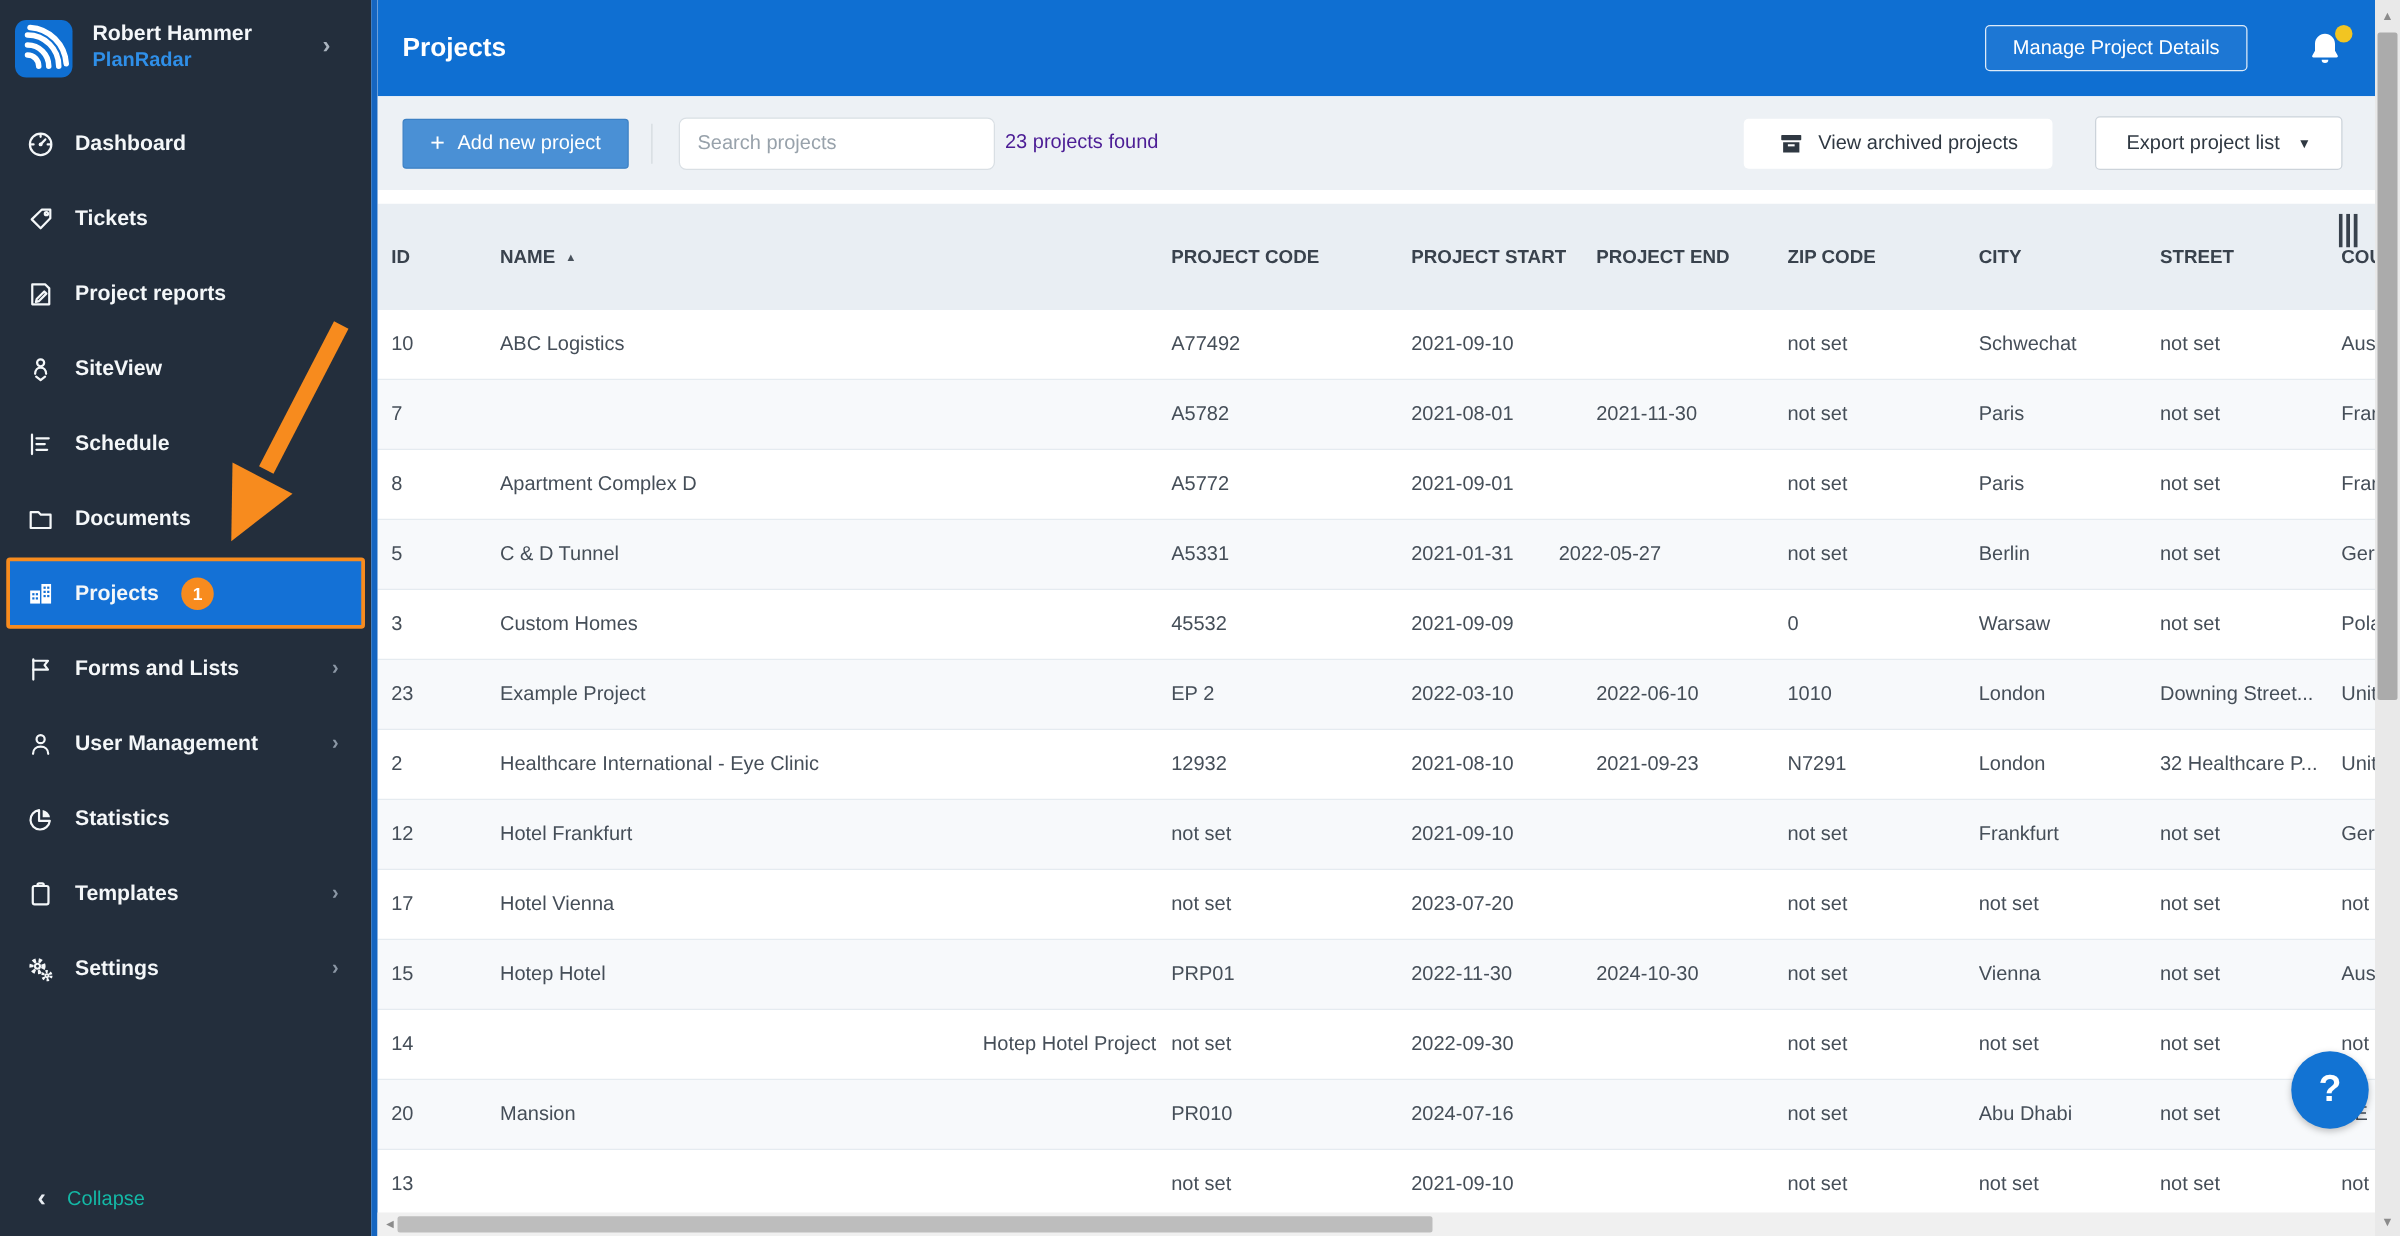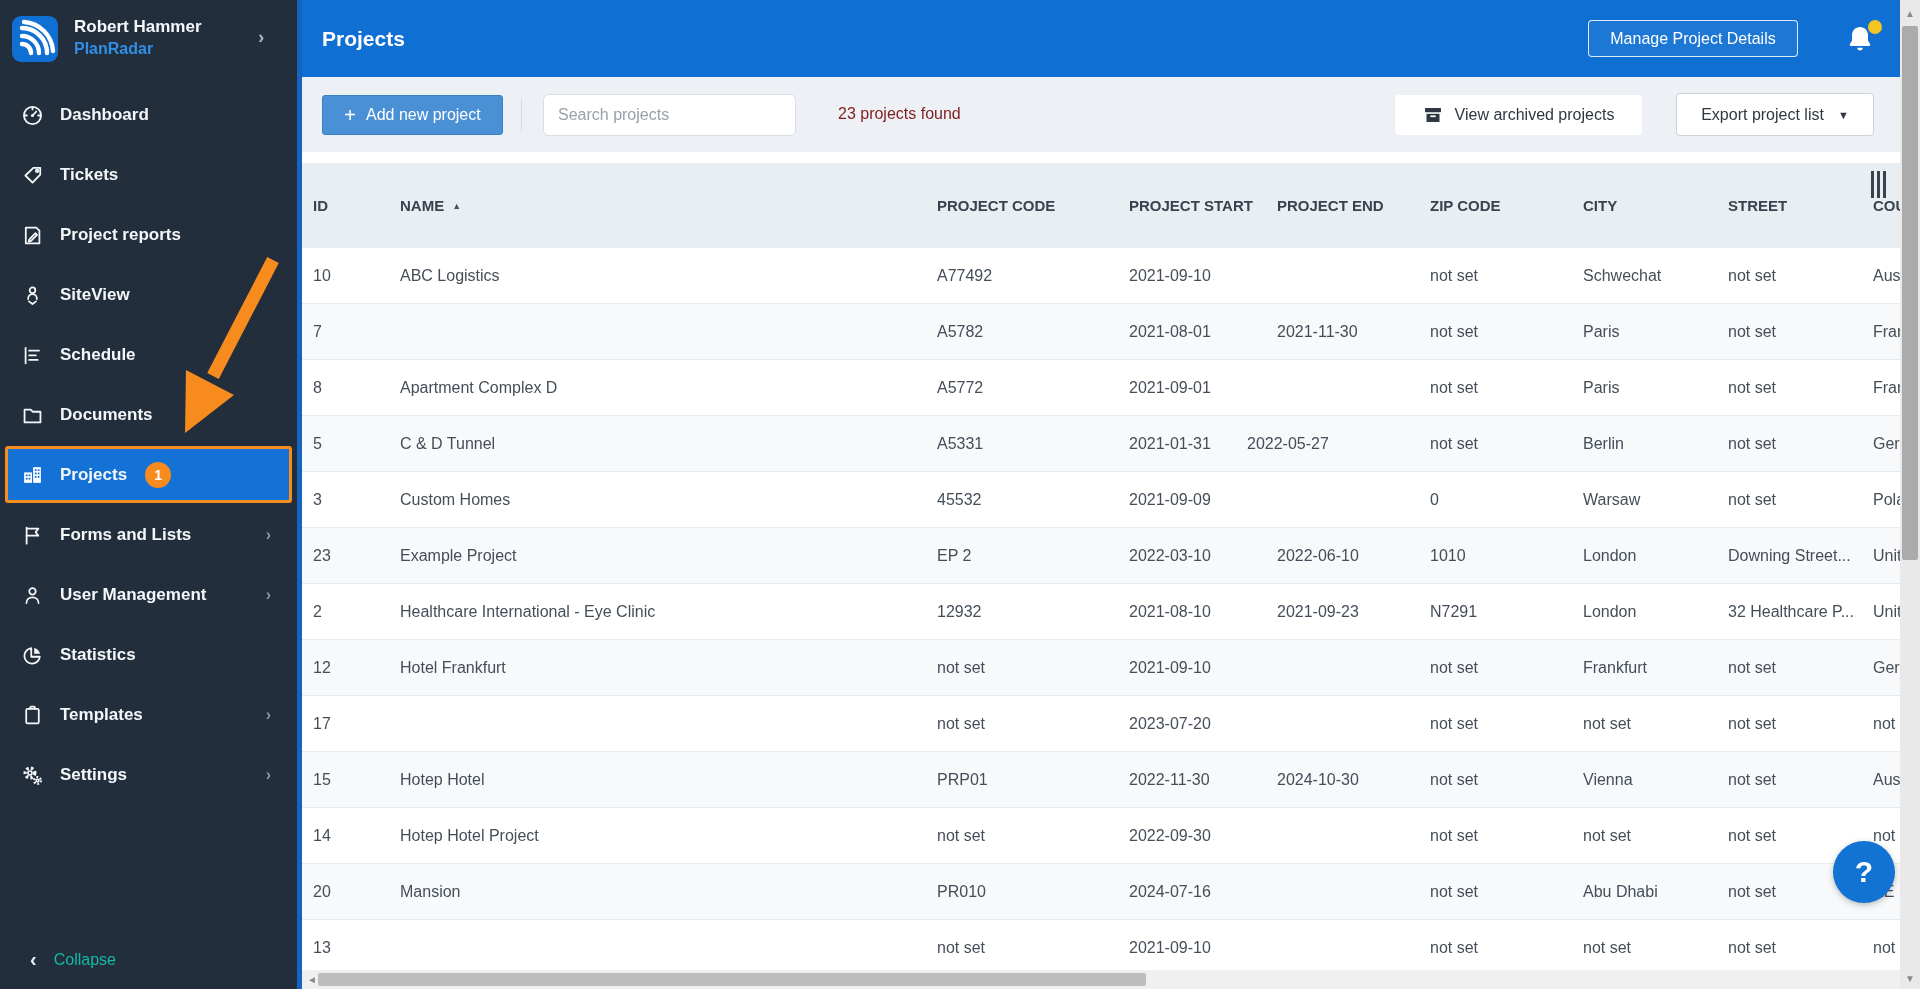--- a/index.html
+++ b/index.html
@@ -44,21 +44,21 @@
   .toolbar{position:absolute;left:0;top:77px;width:1598px;height:75px;background:#edf1f5;}
   .add-btn{position:absolute;left:20px;top:18px;width:181px;height:40px;background:#4a90d5;border:1px solid #3c80c4;
        border-radius:3px;color:#fff;font-size:16px;display:flex;align-items:center;justify-content:center;
        gap:10px;cursor:pointer;font-family:inherit;}
   .add-plus{font-size:20px;font-weight:400;line-height:1;}
   .toolbar-divider{position:absolute;left:219px;top:22px;width:1px;height:32px;background:#d3dade;}
   .search-input{position:absolute;left:241px;top:17px;width:253px;height:42px;background:#fff;
        border:1px solid #d9dfe4;border-radius:6px;padding:0 14px;font-size:16px;color:#3b434e;
        font-family:inherit;outline:none;}
   .search-input::placeholder{color:#98a2ab;}
-  .results-count{position:absolute;left:536px;top:28px;font-size:16px;color:#7f1d1d;}
+  .results-count{position:absolute;left:502px;top:28px;font-size:16px;color:#4c1d95;}
   .archived-btn{position:absolute;left:1093px;top:18px;width:247px;height:40px;background:#fff;border:none;
        border-radius:4px;display:flex;align-items:center;justify-content:center;gap:12px;font-size:16px;
        color:#2f3842;cursor:pointer;font-family:inherit;}
   .export-btn{position:absolute;left:1374px;top:16px;width:198px;height:43px;background:#fff;
        border:1px solid #ccd3da;border-radius:4px;display:flex;align-items:center;justify-content:center;
        gap:14px;font-size:16px;color:#2f3842;cursor:pointer;font-family:inherit;}
   .caret-down{font-size:11px;color:#2f3842;}
 
   .thead{position:absolute;left:0;top:163px;width:1598px;height:85px;background:#e9eef3;}
   .hcell{position:absolute;top:0;height:85px;display:flex;align-items:center;font-size:15px;font-weight:700;
@@ -416,20 +416,21 @@
           <div class="cell" style="left: 635px; width: 180px;">not set</div>
           <div class="cell" style="left: 827px;">2021-09-10</div>
           <div class="cell" style="left: 975px;"></div>
           <div class="cell" style="left: 1128px;">not set</div>
           <div class="cell" style="left: 1281px; width: 135px;">Frankfurt</div>
           <div class="cell" style="left: 1426px; width: 137px;">not set</div>
           <div class="cell" style="left: 1571px; width: 70px;">Germany</div>
         </div>
         <div class="trow">
           <div class="cell" style="left: 11px;">17</div>
+          <div class="cell" style="left: 98px; width: 525px;">Hotel Vienna</div>
           <div class="cell" style="left: 635px; width: 180px;">not set</div>
           <div class="cell" style="left: 827px;">2023-07-20</div>
           <div class="cell" style="left: 975px;"></div>
           <div class="cell" style="left: 1128px;">not set</div>
           <div class="cell" style="left: 1281px; width: 135px;">not set</div>
           <div class="cell" style="left: 1426px; width: 137px;">not set</div>
           <div class="cell" style="left: 1571px; width: 70px;">not set</div>
         </div>
         <div class="trow alt">
           <div class="cell" style="left: 11px;">15</div>
@@ -437,21 +438,21 @@
           <div class="cell" style="left: 635px; width: 180px;">PRP01</div>
           <div class="cell" style="left: 827px;">2022-11-30</div>
           <div class="cell" style="left: 975px;">2024-10-30</div>
           <div class="cell" style="left: 1128px;">not set</div>
           <div class="cell" style="left: 1281px; width: 135px;">Vienna</div>
           <div class="cell" style="left: 1426px; width: 137px;">not set</div>
           <div class="cell" style="left: 1571px; width: 70px;">Austria</div>
         </div>
         <div class="trow">
           <div class="cell" style="left: 11px;">14</div>
-          <div class="cell" style="left: 98px; width: 525px;">Hotep Hotel Project</div>
+          <div class="cell" style="left: 98px; width: 525px; text-align: right;">Hotep Hotel Project</div>
           <div class="cell" style="left: 635px; width: 180px;">not set</div>
           <div class="cell" style="left: 827px;">2022-09-30</div>
           <div class="cell" style="left: 975px;"></div>
           <div class="cell" style="left: 1128px;">not set</div>
           <div class="cell" style="left: 1281px; width: 135px;">not set</div>
           <div class="cell" style="left: 1426px; width: 137px;">not set</div>
           <div class="cell" style="left: 1571px; width: 70px;">not set</div>
         </div>
         <div class="trow alt">
           <div class="cell" style="left: 11px;">20</div>

